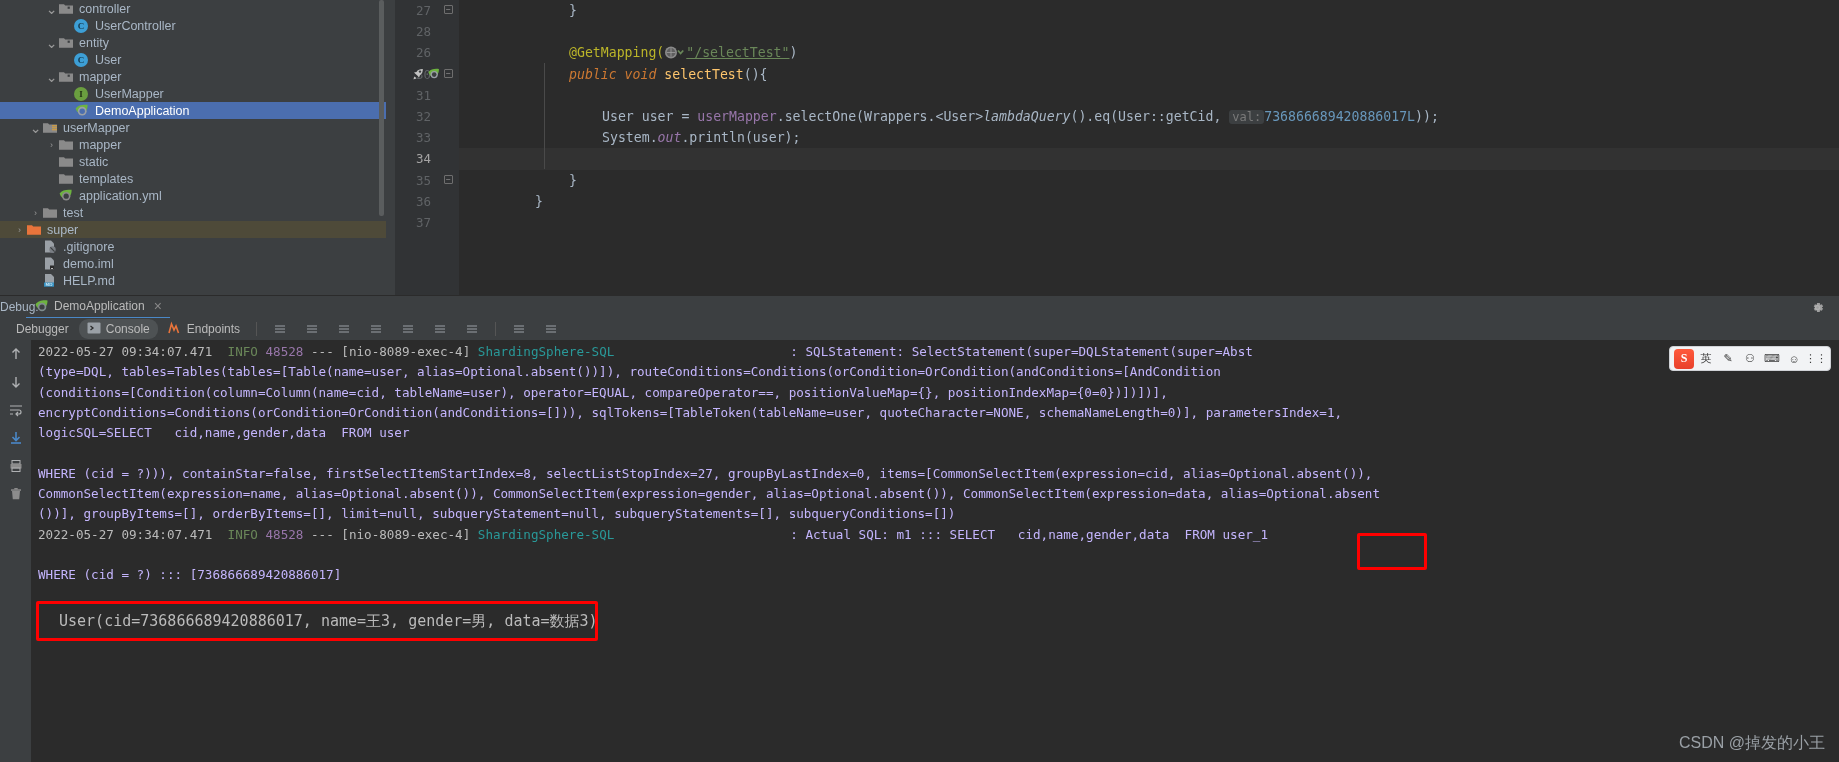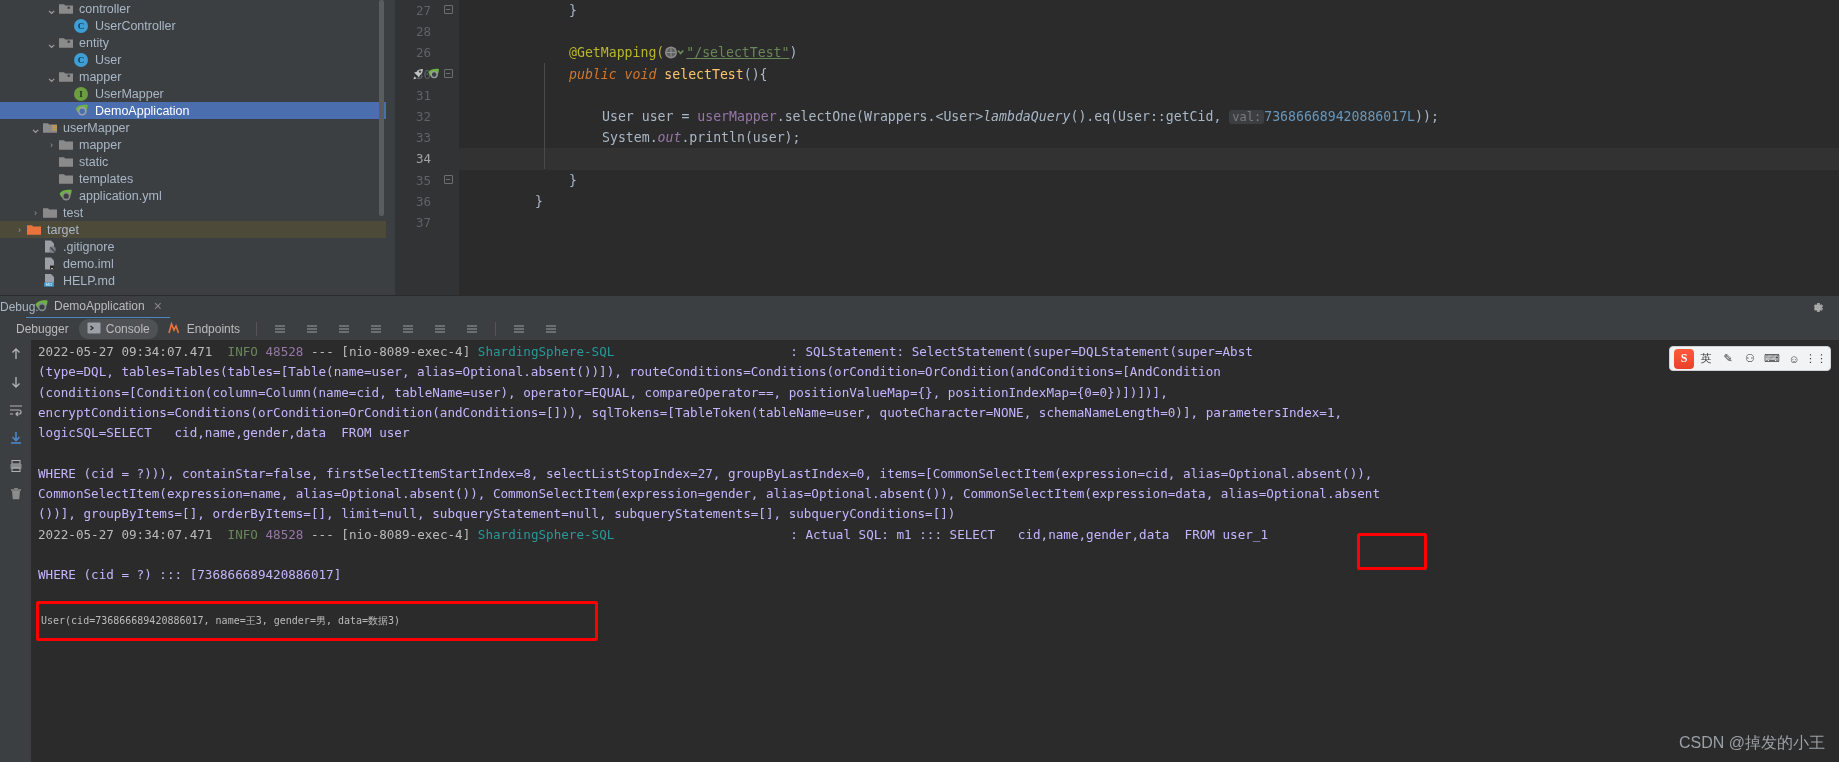--- a/index.html
+++ b/index.html
@@ -156,22 +156,22 @@
   .c-msg { color: #c4b5fd; }
 
   
   .redbox {
     position: absolute; border: 3px solid #ff0000; border-radius: 2px;
     pointer-events: none;
   }
   .result-box {
     position: absolute; left: 36px; top: 601px; width: 562px; height: 40px;
     border: 3px solid #ff0000; border-radius: 2px;
-    display: flex; align-items: center; padding-left: 2px;
-    font-family: "DejaVu Sans Mono", monospace; font-size: 10px; color: #bbbbbb;
+    display: flex; align-items: center; padding-left: 20px;
+    font-family: "DejaVu Sans Mono", monospace; font-size: 15px; color: #bbbbbb;
     white-space: pre;
   }
 
   
   .ime-bar {
     position: absolute; right: 8px; top: 346px;
     height: 25px; background: #f2f3f5; border-radius: 4px;
     display: flex; align-items: center; gap: 2px; padding: 0 4px;
     border: 1px solid #d0d2d6;
   }
@@ -297,21 +297,21 @@
           <span class="ico"><svg width="16" height="15" viewBox="0 0 16 15">
               <path d="M1 3.2h5l1.2 1.3H15v8.2H1z" fill="#8a8a8a"></path>
             </svg></span>
           <span class="lbl">test</span>
         </div>
         <div class="tree-row target-row">
           <span class="arrow" style="margin-left: 13px;">›</span>
           <span class="ico"><svg width="16" height="15" viewBox="0 0 16 15">
               <path d="M1 3.2h5l1.2 1.3H15v8.2H1z" fill="#e8743b"></path>
             </svg></span>
-          <span class="lbl">target</span>
+          <span class="lbl">super</span>
         </div>
         <div class="tree-row">
           <span class="arrow none" style="margin-left: 29px;"></span>
           <span class="ico"><svg width="16" height="15" viewBox="0 0 16 15">
               <path d="M3 1.5h6l3 3v9H3z" fill="#9aa0a6"></path>
               <circle cx="10.5" cy="10.5" r="3.2" fill="#7a7f85"></circle>
               <path d="M8.4 8.4l4.2 4.2" stroke="#3c3f41" stroke-width="1.2"></path>
             </svg></span>
           <span class="lbl">.gitignore</span>
         </div>

